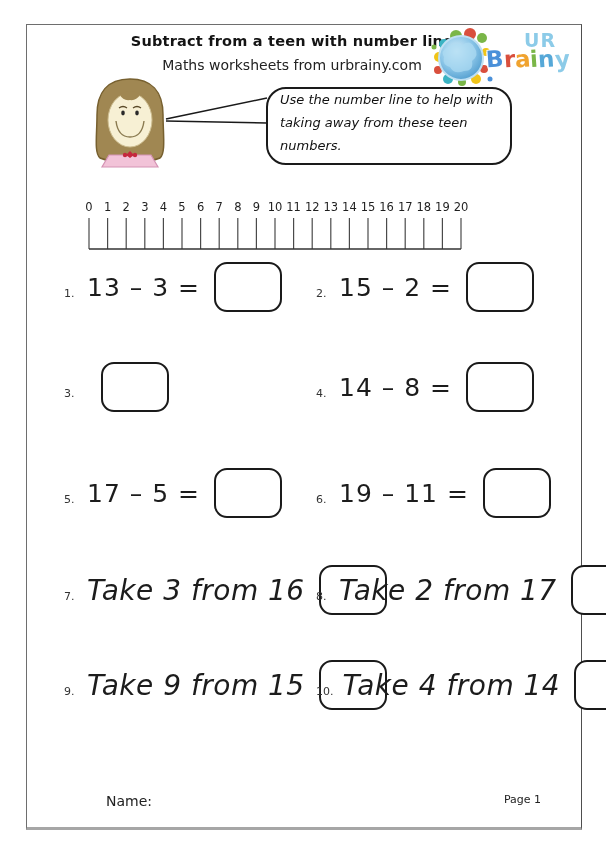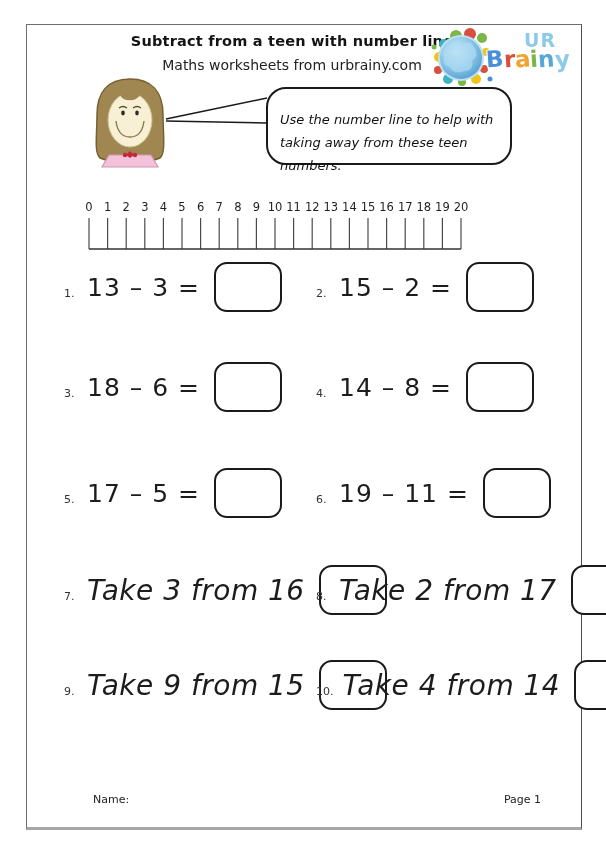--- a/index.html
+++ b/index.html
@@ -11,32 +11,32 @@
   .subtitle{font-size:14px;color:#222;margin-top:8px;}
   .logo{position:absolute;left:403px;top:2px;width:150px;height:60px;}
   .logo-text{position:absolute;left:56px;top:4px;line-height:1;}
   .logo-ur{display:block;font-size:19px;font-weight:bold;color:#8ccbe8;letter-spacing:1px;margin-left:38px;
            text-shadow:-1px -1px 0 #fff,1px -1px 0 #fff,-1px 1px 0 #fff,1px 1px 0 #fff;}
   .logo-brainy{display:block;font-size:23px;font-weight:bold;margin-top:-2px;
            text-shadow:-1px -1px 0 #fff,1px -1px 0 #fff,-1px 1px 0 #fff,1px 1px 0 #fff;}
   .logo-brainy span{display:inline-block;transform:rotate(-4deg);}
   .face{position:absolute;left:56px;top:50px;width:94px;height:94px;}
   .bubble{position:absolute;left:239px;top:62px;width:246px;height:78px;border:2px solid #1a1a1a;border-radius:20px;
-          box-sizing:border-box;padding:20px 12px;font-style:italic;font-size:13px;line-height:1.75;color:#111;background:#fff;}
+          box-sizing:border-box;padding:0 12px;font-style:italic;font-size:13px;line-height:1.75;color:#111;background:#fff;}
   .tail{position:absolute;left:136px;top:68px;width:106px;height:36px;}
   .numberline{position:absolute;left:52px;top:174px;width:400px;height:58px;}
   .row{position:absolute;left:0;width:556px;height:56px;}
   .row-a{top:234px;} .row-b{top:334px;} .row-c{top:440px;} .row-d{top:537px;} .row-e{top:632px;}
   .cell{position:absolute;display:flex;align-items:center;height:56px;}
   .cell.left{left:37px;} .cell.right{left:289px;}
   .pnum{font-size:11px;color:#333;margin-right:9px;margin-top:12px;min-width:14px;}
   .ptext{font-size:25px;color:#1c1c1c;letter-spacing:1px;white-space:nowrap;}
   .ptext.hand{font-style:italic;font-size:28px;letter-spacing:.5px;}
   .ansbox{width:68px;height:50px;border:2px solid #1a1a1a;border-radius:13px;margin-left:14px;box-sizing:border-box;background:#fff;}
-  .footer-name{position:absolute;left:66px;top:768px;font-size:11px;color:#222;}
+  .footer-name{position:absolute;left:79px;top:768px;font-size:14px;color:#222;}
   .footer-page{position:absolute;right:40px;top:768px;font-size:11px;color:#222;}
 </style>
 </head>
 <body>
 
 <div class="sheet">
 
   <div class="header">
     <div class="title">Subtract from a teen with number line</div>
     <div class="subtitle">Maths worksheets from urbrainy.com</div>
@@ -153,21 +153,20 @@
     <div class="cell right">
       <span class="pnum">2.</span>
       <span class="ptext">15 – 2 =</span>
       <div class="ansbox"></div>
     </div>
   </div>
 
   <div class="row row-b">
     <div class="cell left">
       <span class="pnum">3.</span>
-      <span class="ptext">18 – 6 =</span>
       <div class="ansbox"></div>
     </div>
     <div class="cell right">
       <span class="pnum">4.</span>
       <span class="ptext">14 – 8 =</span>
       <div class="ansbox"></div>
     </div>
   </div>
 
   <div class="row row-c">

